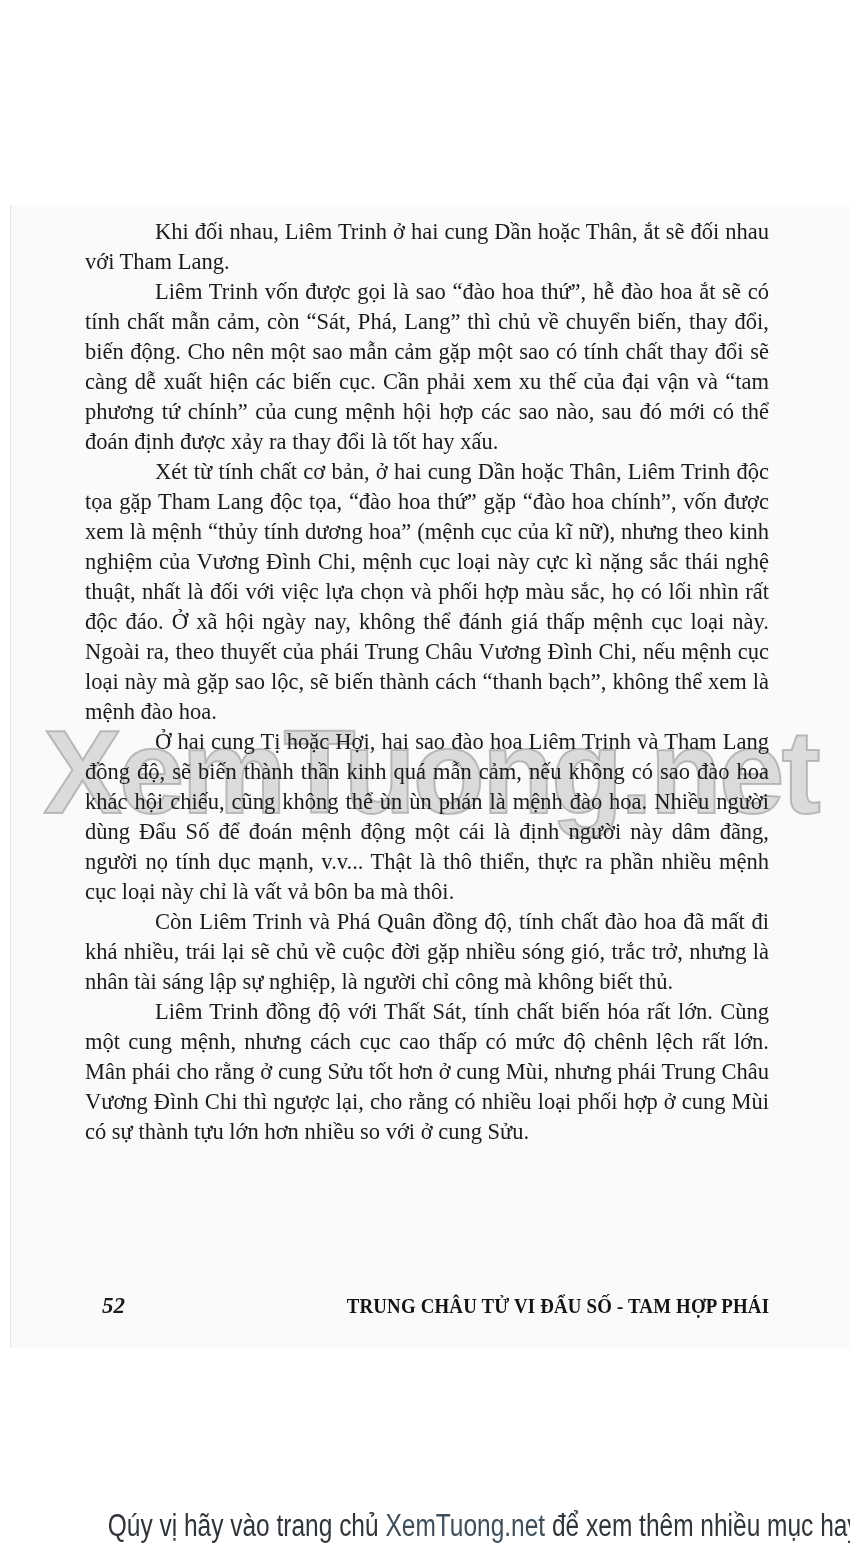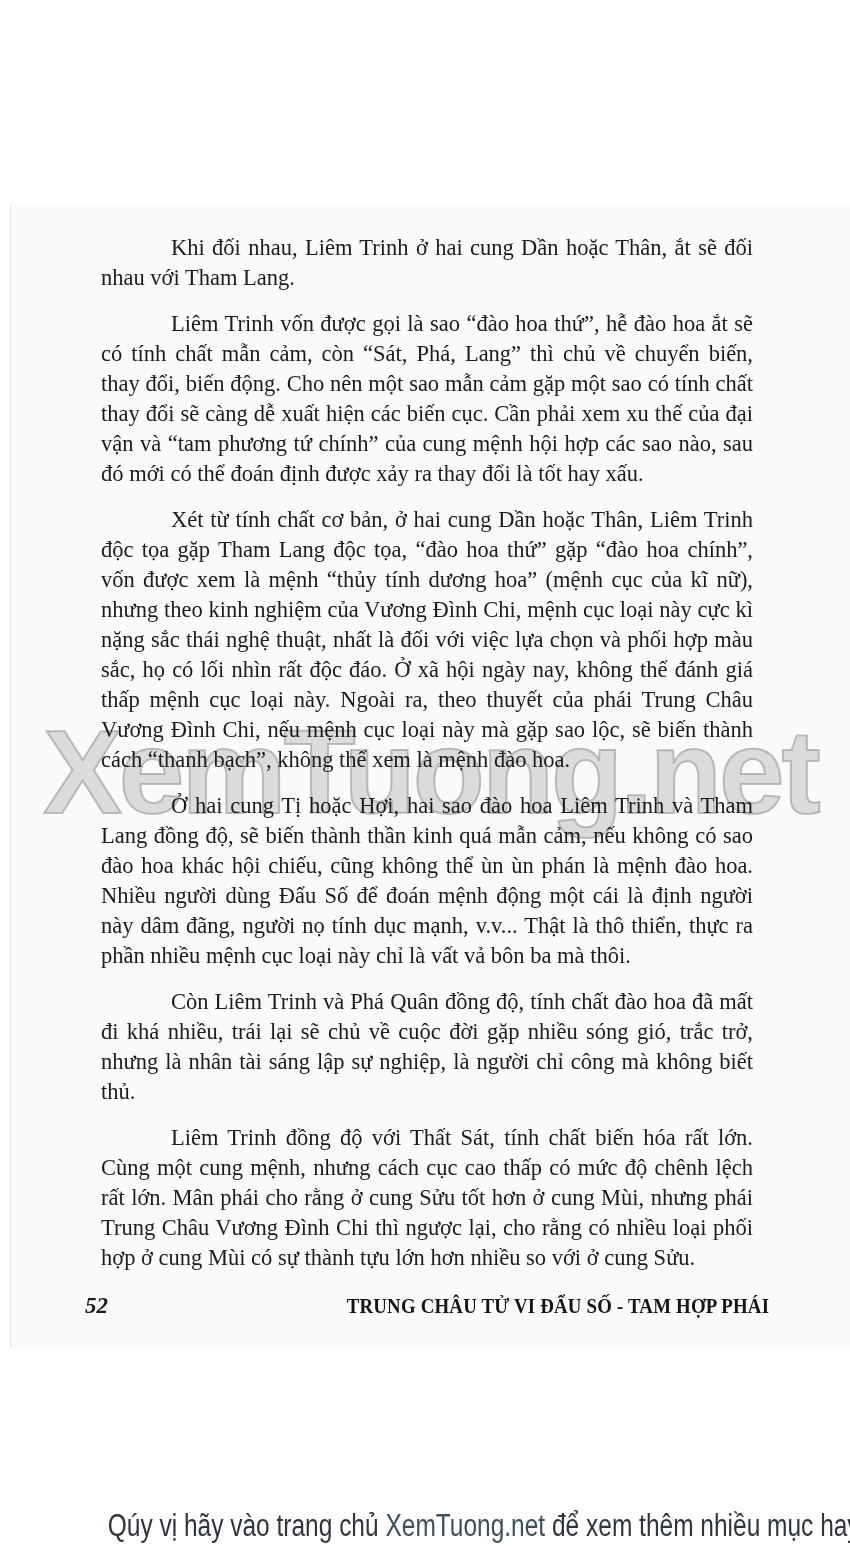--- a/index.html
+++ b/index.html
@@ -31,21 +31,21 @@
     top: 12px;
     width: 684px;
     font-family: "Liberation Serif", "DejaVu Serif", serif;
     font-size: 22.5px;
     line-height: 30px;
     text-align: justify;
     color: #1b1b1b;
     z-index: 2;
   }
   .text-block p {
-    margin: 16px;
+    margin: 0;
     text-indent: 70px;
   }
   
   .watermark {
     position: absolute;
     left: 50%;
     top: 508px;
     transform: translateX(-50%);
     font-family: "Liberation Sans", "DejaVu Sans", sans-serif;
     font-weight: bold;
@@ -68,20 +68,21 @@
     justify-content: space-between;
     align-items: baseline;
     z-index: 2;
   }
   .page-num {
     font-family: "Liberation Serif", "DejaVu Serif", serif;
     font-style: italic;
     font-weight: bold;
     font-size: 23px;
     color: #1b1b1b;
+    margin-left: 17px;
   }
   .running-title {
     font-family: "Liberation Serif", "DejaVu Serif", serif;
     font-weight: bold;
     font-size: 20.5px;
     letter-spacing: 0.2px;
     color: #141414;
     transform: scaleX(0.92);
     transform-origin: right center;
     white-space: nowrap;

